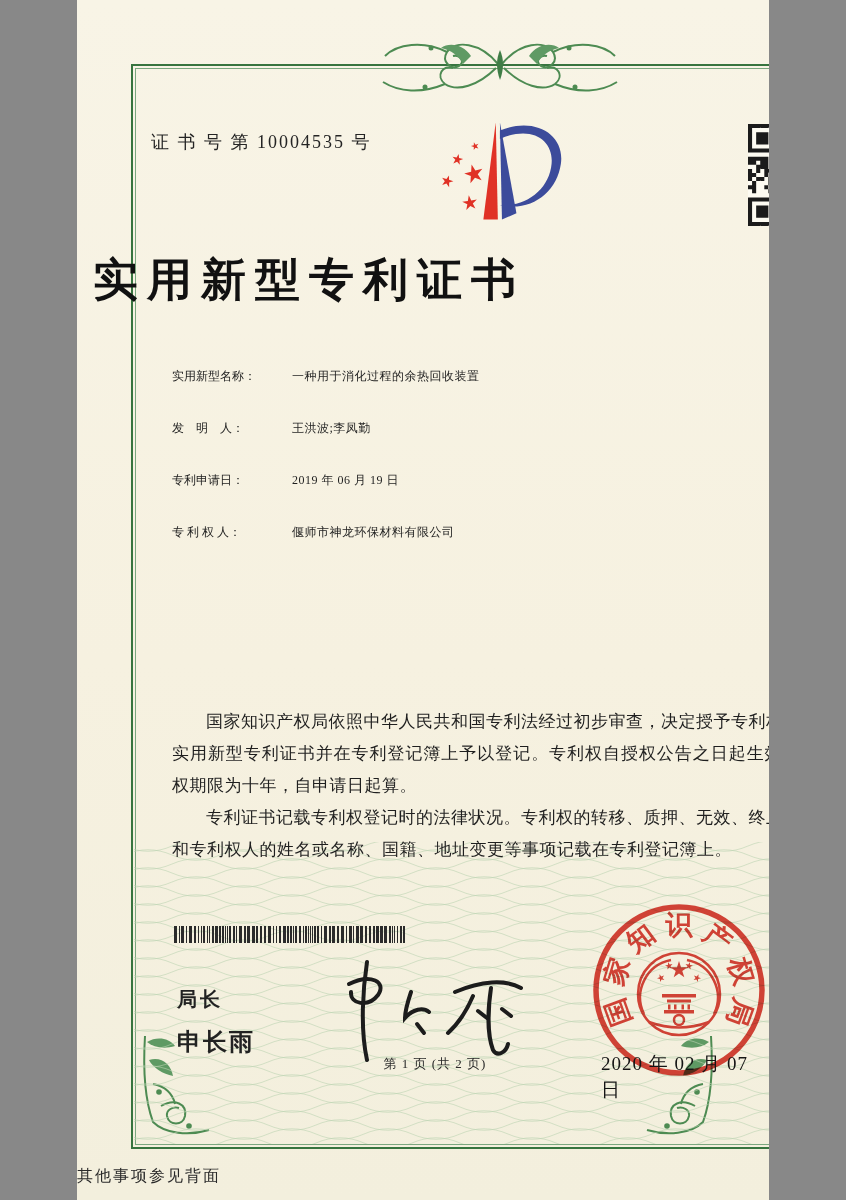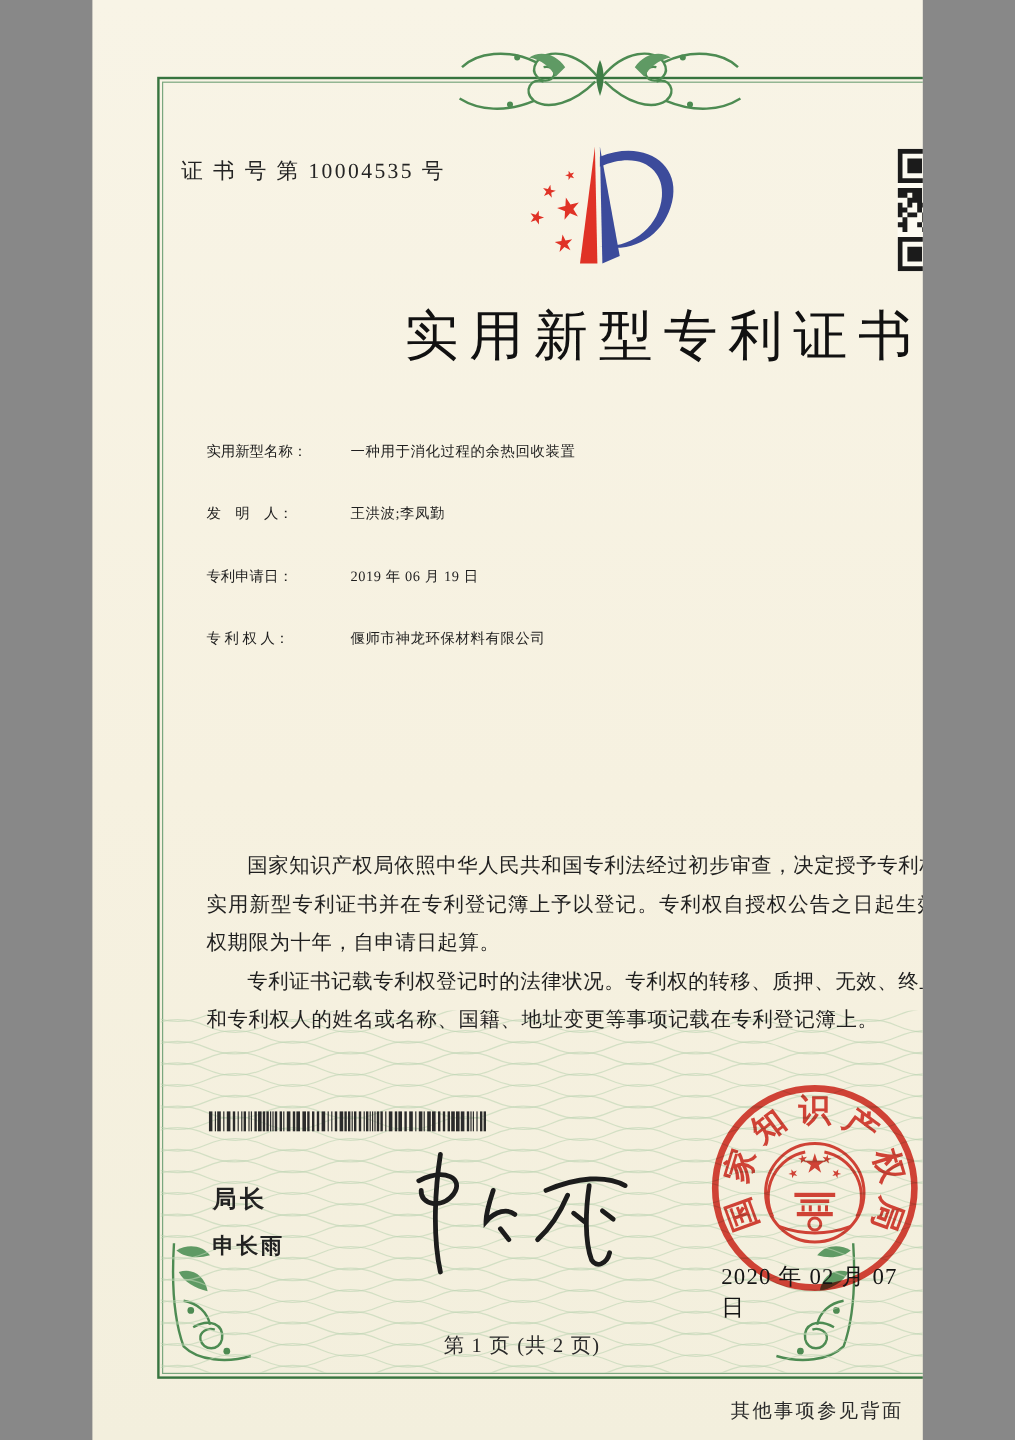--- a/index.html
+++ b/index.html
@@ -21,55 +21,55 @@
   .frame::after{
     content:"";position:absolute;inset:2px;border:1px solid #7aa77f;
   }
   .cert-no{
     position:absolute;left:74px;top:130px;
     font-size:18px;letter-spacing:2px;color:#242424;
   }
   .logo{position:absolute;left:356px;top:112px;width:140px;height:122px;}
   .qr{position:absolute;left:671px;top:124px;width:102px;height:102px;background:#fdfbf2;}
   .title{
-    position:absolute;left:0;right:0;top:250px;
-    text-align:right;font-size:45px;font-weight:normal;
+    position:absolute;left:16px;right:0;top:250px;
+    text-align:left;font-size:45px;font-weight:bold;
     letter-spacing:9px;color:#111;
   }
   .rows{position:absolute;left:95px;top:368px;width:680px;font-size:12px;}
   .field-row{position:relative;height:52px;white-space:nowrap;}
   .f-label{display:inline-block;min-width:118px;color:#1d1d1d;}
   .f-value{margin-left:2px;letter-spacing:0.5px;}
   .grant-no-group{position:absolute;left:360px;top:0;}
   .paras{
     position:absolute;left:95px;top:706px;width:664px;
     font-size:17px;line-height:32px;text-align:justify;letter-spacing:0.5px;
   }
   .paras p{margin:0;text-indent:2em;}
   .waves{position:absolute;left:57px;top:842px;width:733px;height:302px;pointer-events:none;}
   .barcode{position:absolute;left:97px;top:926px;width:234px;height:17px;}
   .director-title{
     position:absolute;left:100px;top:986px;font-size:20px;font-weight:bold;
     font-family:Liberation Mono, monospace;letter-spacing:3px;color:#222;
   }
   .director-name{
-    position:absolute;left:100px;top:1026px;font-size:18px;font-weight:bold;
+    position:absolute;left:100px;top:1026px;font-size:24px;font-weight:bold;
     font-family:Liberation Sans, sans-serif;letter-spacing:2px;color:#222;
   }
   .signature{position:absolute;left:228px;top:948px;width:235px;height:118px;}
   .seal{position:absolute;left:512px;top:900px;width:180px;height:180px;mix-blend-mode:multiply;opacity:.93;}
   .seal-date{
     position:absolute;left:524px;top:1051px;font-size:19px;letter-spacing:1px;color:#151515;z-index:5;
   }
   .page-number{
-    position:absolute;left:0;right:0;top:1110px;text-align:center;
-    font-size:17px;letter-spacing:1px;color:#2a2a2a;padding-left:24px;
+    position:absolute;left:0;right:0;top:1055px;text-align:center;
+    font-size:13px;letter-spacing:1px;color:#2a2a2a;padding-left:24px;
   }
   .back-note{
-    position:absolute;left:0;right:16px;top:1166px;text-align:right;
+    position:absolute;left:0;right:0;top:1166px;text-align:left;
     font-size:16px;letter-spacing:2px;color:#2a2a2a;
   }
   .ornament-top{position:absolute;left:288px;top:34px;width:270px;height:64px;}
   .corner{position:absolute;width:92px;height:112px;}
   .corner.bl{left:58px;top:1028px;}
   .corner.br{right:48px;top:1028px;transform:scaleX(-1);}
 </style>
 </head>
 <body>
 

